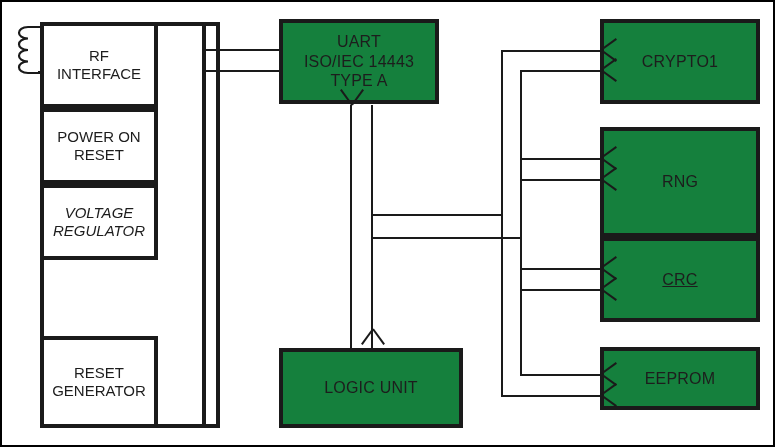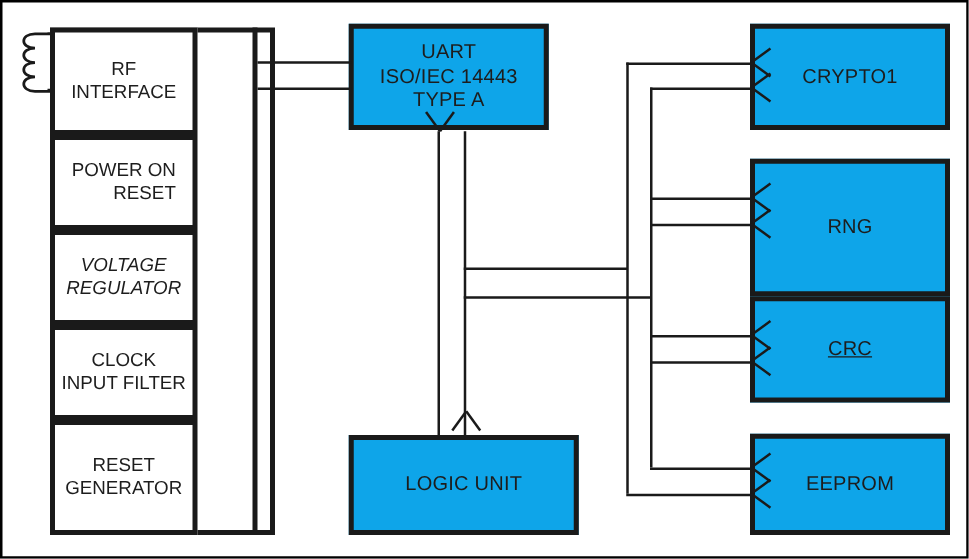--- a/index.html
+++ b/index.html
@@ -15,21 +15,21 @@
     background: #ffffff;
     box-sizing: border-box;
     border: 2px solid #000000;
     overflow: hidden;
     font-family: "Liberation Sans", sans-serif;
   }
   
   .blk {
     position: absolute;
     box-sizing: border-box;
-    background: #0ea5e9;
+    background: #15803d;
     border: 4px solid #1a1a1a;
     display: flex;
     align-items: center;
     justify-content: center;
     text-align: center;
     color: #1d1d1d;
     line-height: 1.22;
     letter-spacing: 0.2px;
   }
   .blk .lbl { white-space: pre-line; display: block; }
@@ -122,31 +122,27 @@
   <div class="wire-h" style="left:36px; top:23.5px; width:6px;"></div>
   <div class="wire-h" style="left:36px; top:69px;  width:6px;"></div>
 
   <div id="left-assembly"></div>
   <div id="left-channel"></div>
 
   <div class="subblk" style="top:20px; height:86px;">
     <span class="lbl">RF
 INTERFACE</span>
   </div>
-  <div class="subblk" style="top:106px; height:76px;text-align:right;">
+  <div class="subblk" style="top:106px; height:76px;">
     <span class="lbl">POWER ON
 RESET</span>
   </div>
   <div class="subblk" style="top:182px; height:76px;font-style:italic;">
     <span class="lbl">VOLTAGE
 REGULATOR</span>
-  </div>
-  <div class="subblk" style="top:258px; height:76px;">
-    <span class="lbl">CLOCK
-INPUT FILTER</span>
   </div>
   <div class="subblk" style="top:334px; height:92px;">
     <span class="lbl">RESET
 GENERATOR</span>
   </div>
 
   <div class="blk" style="left:277px; top:17px; width:160px; height:85px; font-size:16px;">
     <span class="lbl">UART
 ISO/IEC 14443
 TYPE A</span>
@@ -175,21 +171,21 @@
 
   <div class="blk" style="left:598px; top:17px; width:160px; height:85px; font-size:16px;">
     <span class="lbl">CRYPTO1</span>
   </div>
   <div class="blk" style="left:598px; top:125px; width:160px; height:110px; font-size:16px;">
     <span class="lbl">RNG</span>
   </div>
   <div class="blk" style="left:598px; top:235px; width:160px; height:85px; font-size:16px;text-decoration:underline;">
     <span class="lbl">CRC</span>
   </div>
-  <div class="blk" style="left:598px; top:345px; width:160px; height:81px; font-size:16px;">
+  <div class="blk" style="left:598px; top:345px; width:160px; height:63px; font-size:16px;">
     <span class="lbl">EEPROM</span>
   </div>
 
   <div class="wire-h thin" style="left:499px; top:48px; width:99px;"></div>
   <div class="arrow-r" style="left:598px; top:48px;"></div>
   <div class="wire-h thin" style="left:518px; top:68px; width:80px;"></div>
   <div class="arrow-r" style="left:598px; top:68px;"></div>
 
   <div class="wire-h thin" style="left:518px; top:156px; width:80px;"></div>
   <div class="arrow-r" style="left:598px; top:156px;"></div>

